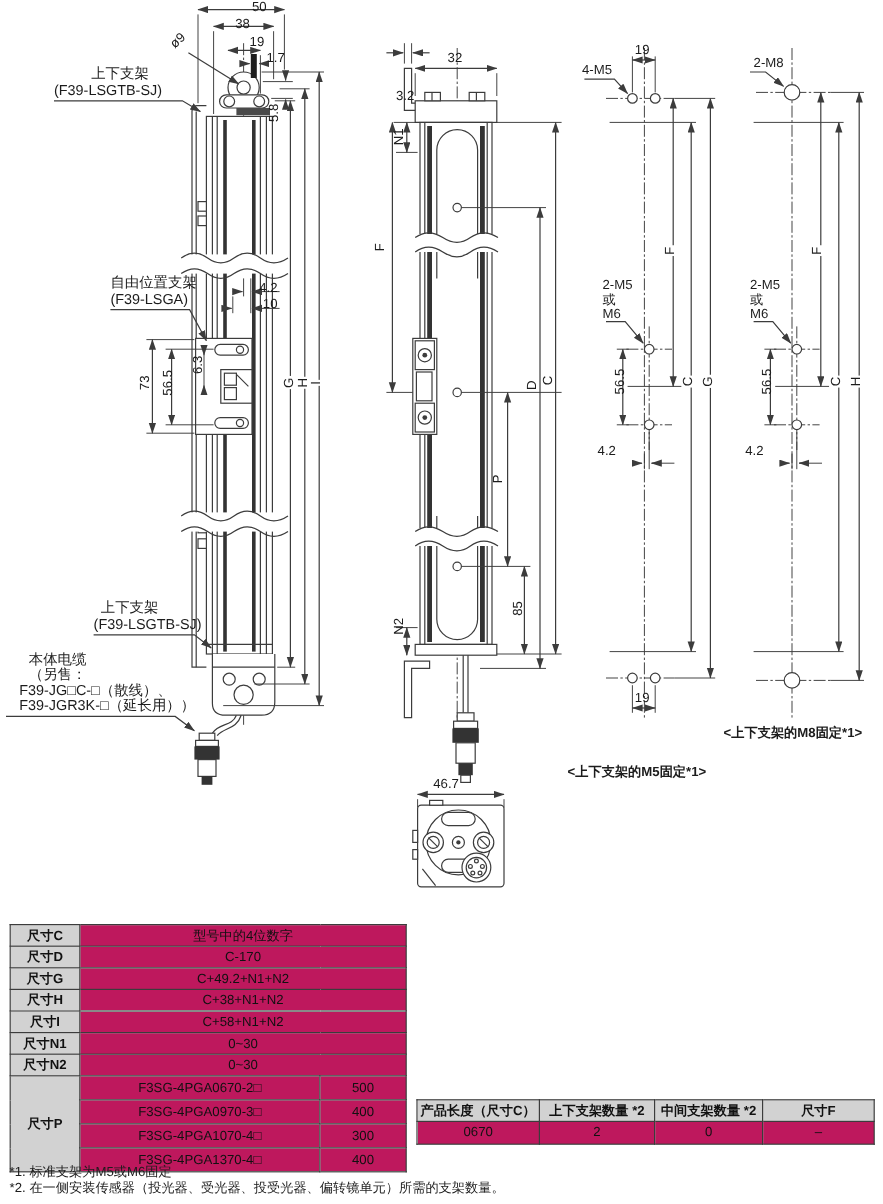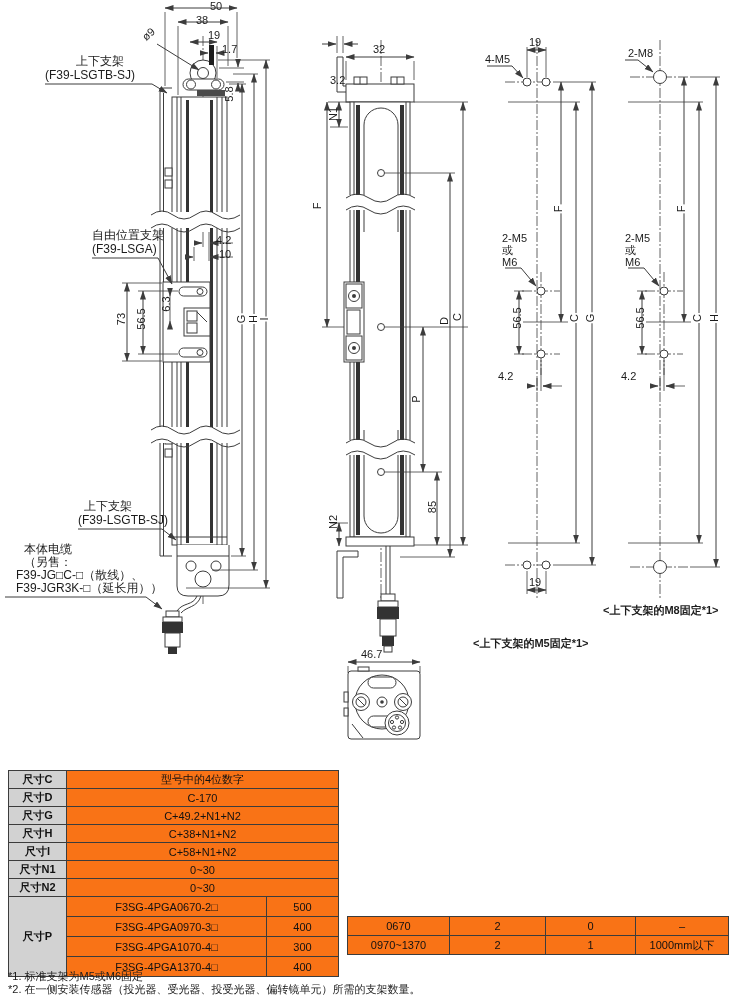--- a/index.html
+++ b/index.html
@@ -9,21 +9,21 @@
   .lbl{position:absolute;font-size:11px;line-height:12px;white-space:nowrap;color:#1c1c1c;}
   .ann{position:absolute;font-size:12px;line-height:13px;white-space:nowrap;color:#1c1c1c;}
   .rot{transform:rotate(-90deg);transform-origin:center;}
   .rot45{transform:rotate(-42deg);transform-origin:center;}
   .bgw{background:#fff;padding:0 1px;}
   table.tbl{position:absolute;border-collapse:collapse;table-layout:fixed;
             font-size:11px;color:#111;}
   table.tbl th,table.tbl td{border:1px solid #3c3c3c;text-align:center;vertical-align:middle;
             padding:0 2px;overflow:hidden;white-space:nowrap;}
   table.tbl th{background:#d2d2d2;font-weight:bold;}
-  table.tbl td{background:#f97316;font-weight:normal;}
+  table.tbl td{background:#be185d;font-weight:normal;}
   td.bold{font-weight:bold;}
   tr.r1{height:18px;} tr.r2{height:20px;} tr.r3{height:19px;}
   .cap{position:absolute;font-size:11px;font-weight:bold;white-space:nowrap;color:#1c1c1c;}
   .fn{position:absolute;font-size:11px;white-space:nowrap;color:#1c1c1c;}
   
   .ln{stroke:#3c3c3c;stroke-width:1;fill:none;}
   .lw{stroke:#3c3c3c;stroke-width:1;fill:#fff;}
   .cl{stroke:#3c3c3c;stroke-width:0.8;fill:none;stroke-dasharray:10 2 2 2;}
   .dim{stroke:#3c3c3c;stroke-width:1;fill:none;marker-start:url(#ah);marker-end:url(#ah);}
   .ae{stroke:#3c3c3c;stroke-width:1;fill:none;marker-end:url(#ah);}
@@ -445,31 +445,31 @@
     </table>
 
 <table class="tbl" style="left:347px;top:916px;width:381px;">
   <colgroup>
         <col style="width:102px">
         <col style="width:96px">
         <col style="width:90px">
         <col style="width:93px">
       </colgroup>
   <tbody>
+        <tr class="r1">
+    <th>产品长度（尺寸C）</th>
+    <th>上下支架数量 *2</th>
+    <th>中间支架数量 *2</th>
+    <th>尺寸F</th>
+  </tr>
   <tr class="r3">
     <td>0670</td>
     <td>2</td>
     <td>0</td>
     <td>–</td>
   </tr>
-  <tr class="r3">
-    <td>0970~1370</td>
-    <td>2</td>
-    <td>1</td>
-    <td>1000mm以下</td>
-  </tr>
 </tbody>
     </table>
 
 <span class="fn" style="left:8px;top:969px;">*1. 标准支架为M5或M6固定</span>
 <span class="fn" style="left:8px;top:982px;">*2. 在一侧安装传感器（投光器、受光器、投受光器、偏转镜单元）所需的支架数量。</span>
 
 </div>
 
 </body></html>

